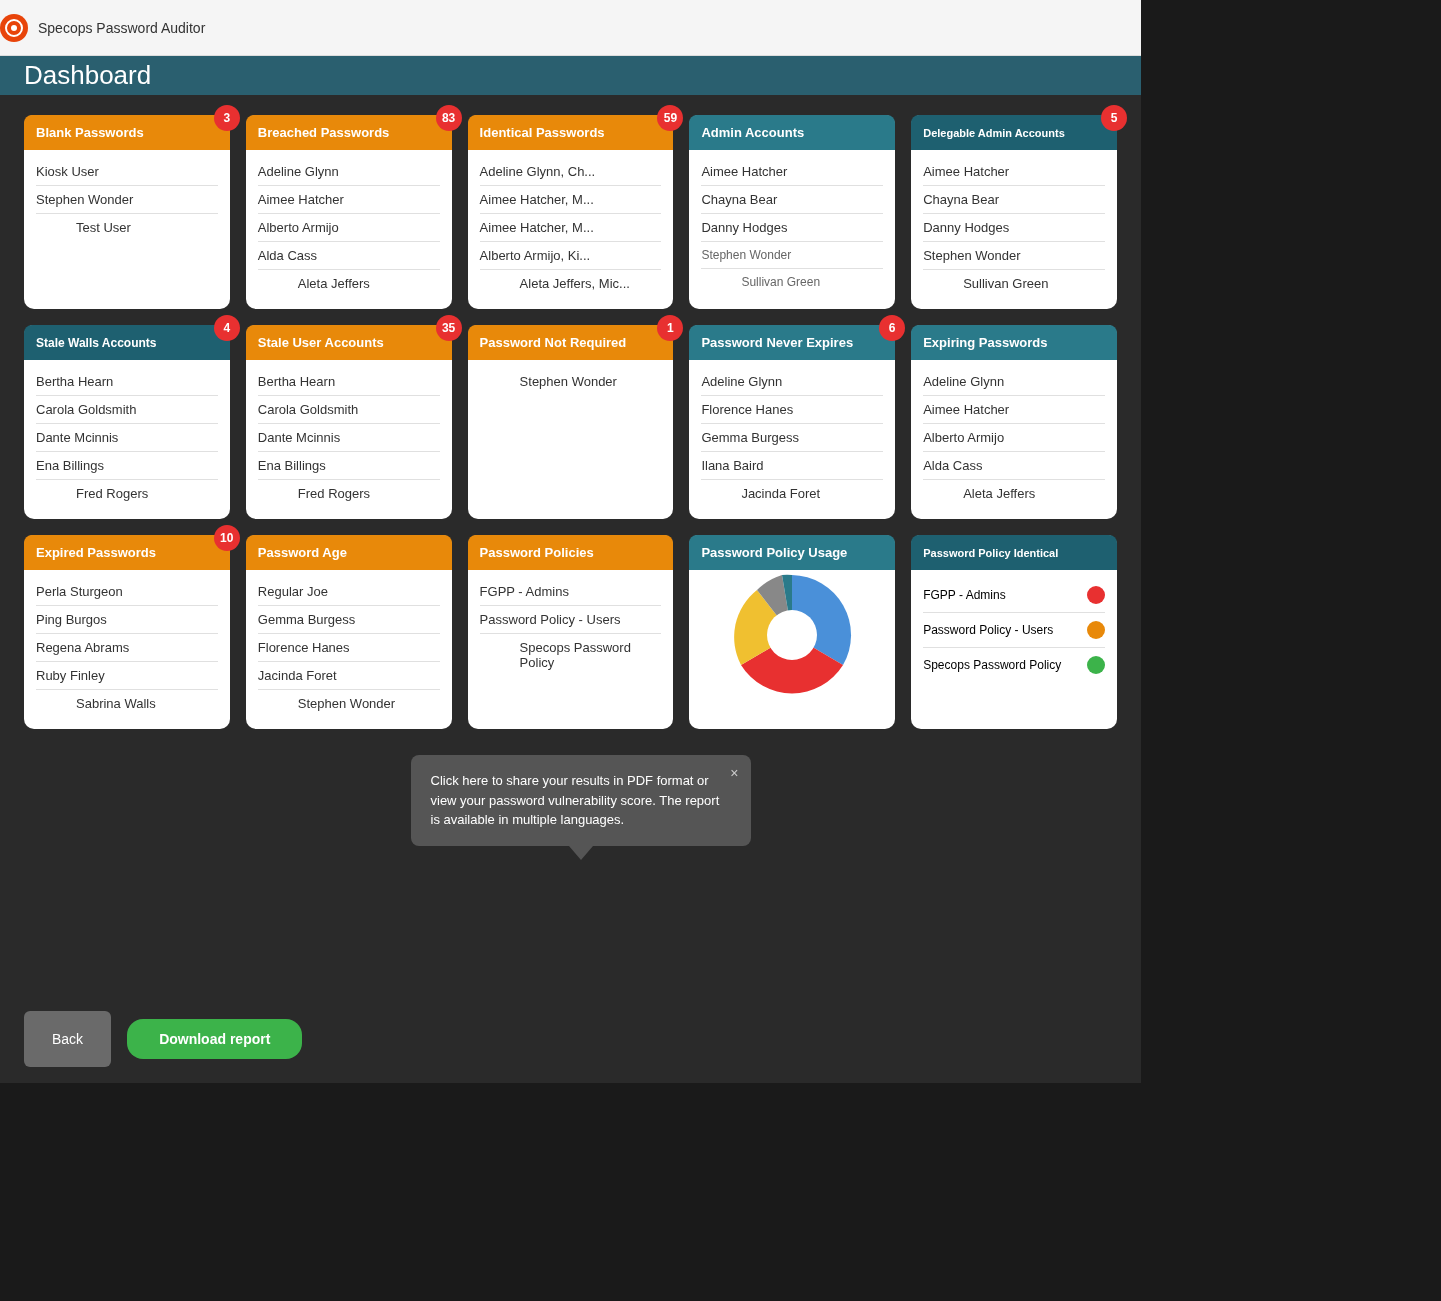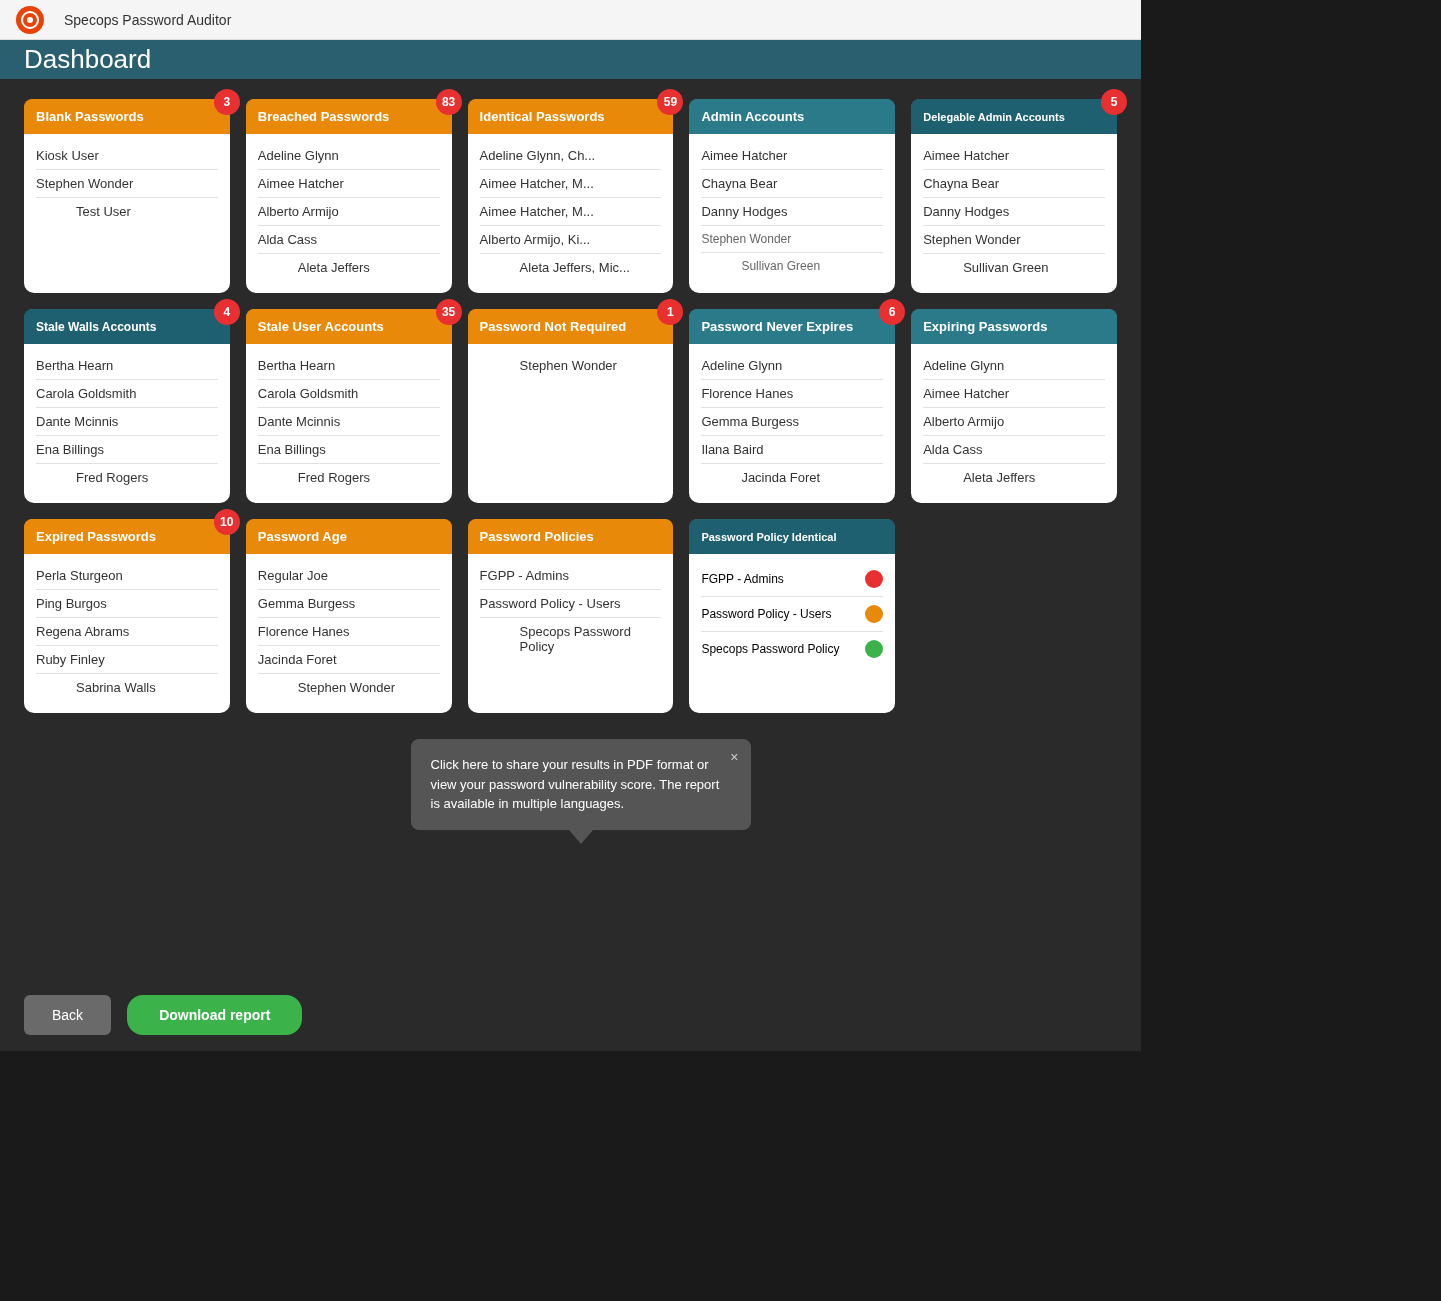--- a/index.html
+++ b/index.html
@@ -7,25 +7,25 @@
       font-family: 'Segoe UI', Arial, sans-serif;
       background: #1a1a1a;
       width: 1141px;
       min-height: 1041px;
       overflow-x: hidden;
     }
 
     
     .title-bar {
       background: #f5f5f5;
-      height: 40px;
-      display: flex;
-      align-items: center;
-      padding: 0 16px;
-      gap: 20px;
+      height: 56px;
+      display: flex;
+      align-items: center;
+      padding: 0 0;
+      gap: 10px;
       border-bottom: 1px solid #ddd;
     }
     .title-bar-logo {
       width: 28px;
       height: 28px;
       border-radius: 50%;
       background: #e8440a;
       display: flex;
       align-items: center;
       justify-content: center;
@@ -181,21 +181,21 @@
       gap: 16px;
       padding: 16px 24px;
       background: #2a2a2a;
       align-items: center;
     }
 
     .btn-back {
       background: #6a6a6a;
       color: white;
       border: none;
-      padding: 12px 28px;
+      padding: 20px 28px;
       border-radius: 6px;
       font-size: 14px;
       cursor: pointer;
       font-weight: 500;
     }
     .btn-download {
       background: #3cb34a;
       color: white;
       border: none;
       padding: 12px 32px;
@@ -395,20 +395,40 @@
       <div class="card-header orange">
         <span>Password Policies</span>
       </div>
       <div class="card-body">
         <div class="card-item">FGPP - Admins</div>
         <div class="card-item">Password Policy - Users</div>
         <div class="card-item">Specops Password Policy</div>
       </div>
     </div>
 
+    <div class="card">
+      <div class="card-header teal">
+        <span>Password Policy Usage</span>
+      </div>
+      <div class="pie-container">
+        <svg width="130" height="130" viewBox="0 0 130 130">
+
+          <path d="M65,65 L65,5 A60,60 0 0,1 116,95 Z" fill="#4a90d9"></path>
+
+          <path d="M65,65 L116,95 A60,60 0 0,1 14,95 Z" fill="#e83030"></path>
+
+          <path d="M65,65 L14,95 A60,60 0 0,1 30,20 Z" fill="#f0c030"></path>
+
+          <path d="M65,65 L30,20 A60,60 0 0,1 55,5 Z" fill="#888"></path>
+
+          <path d="M65,65 L55,5 A60,60 0 0,1 65,5 Z" fill="#2a7a8a"></path>
+          <circle cx="65" cy="65" r="25" fill="white"></circle>
+        </svg>
+      </div>
+    </div>
 
     <div class="card">
       <div class="card-header dark-teal">
         <span style="font-size:11px;">Password Policy Identical</span>
       </div>
       <div class="card-body">
         <div class="policy-item">
           <span style="font-size:12px;">FGPP - Admins</span>
           <span class="policy-dot" style="background:#e83030;"></span>
         </div>

